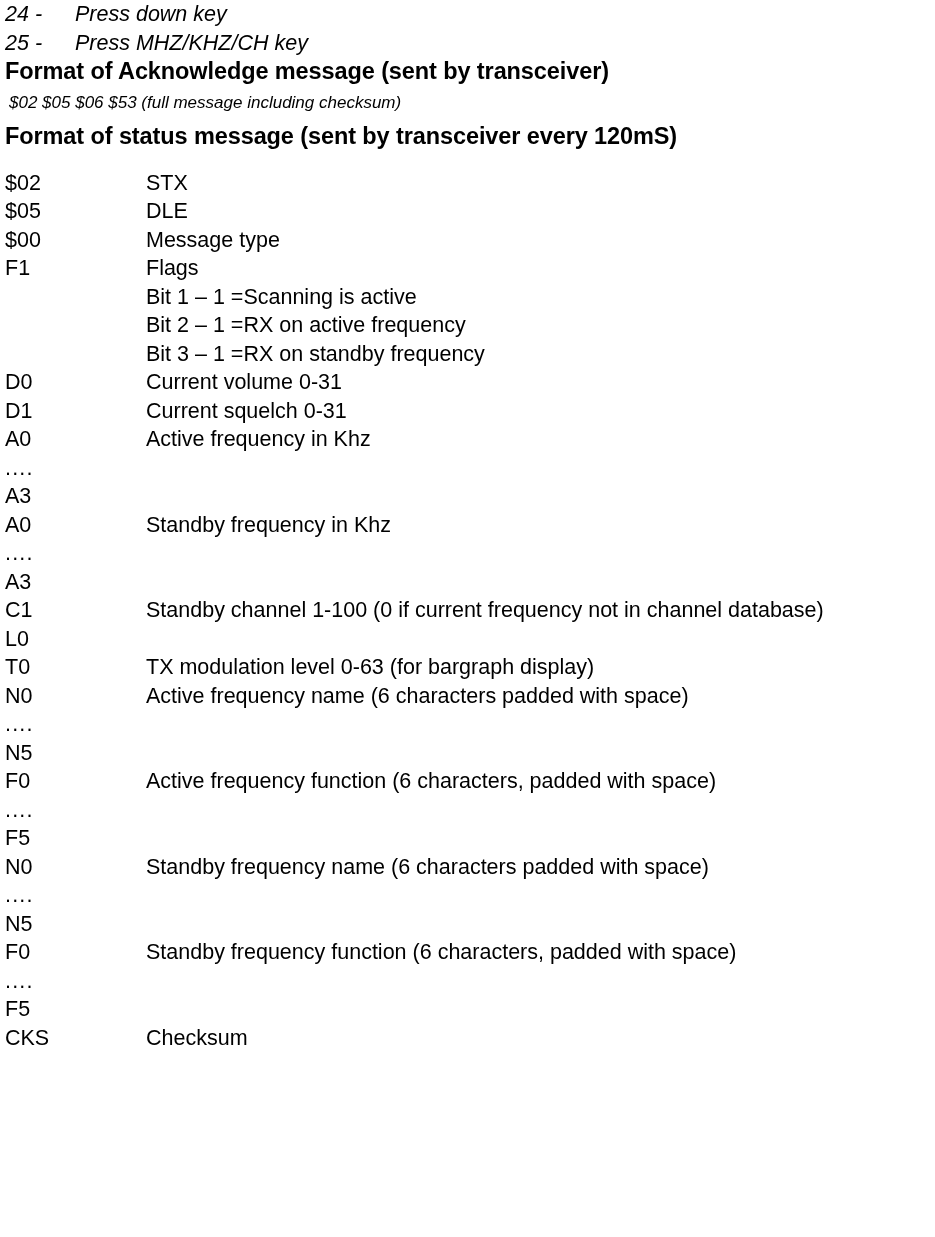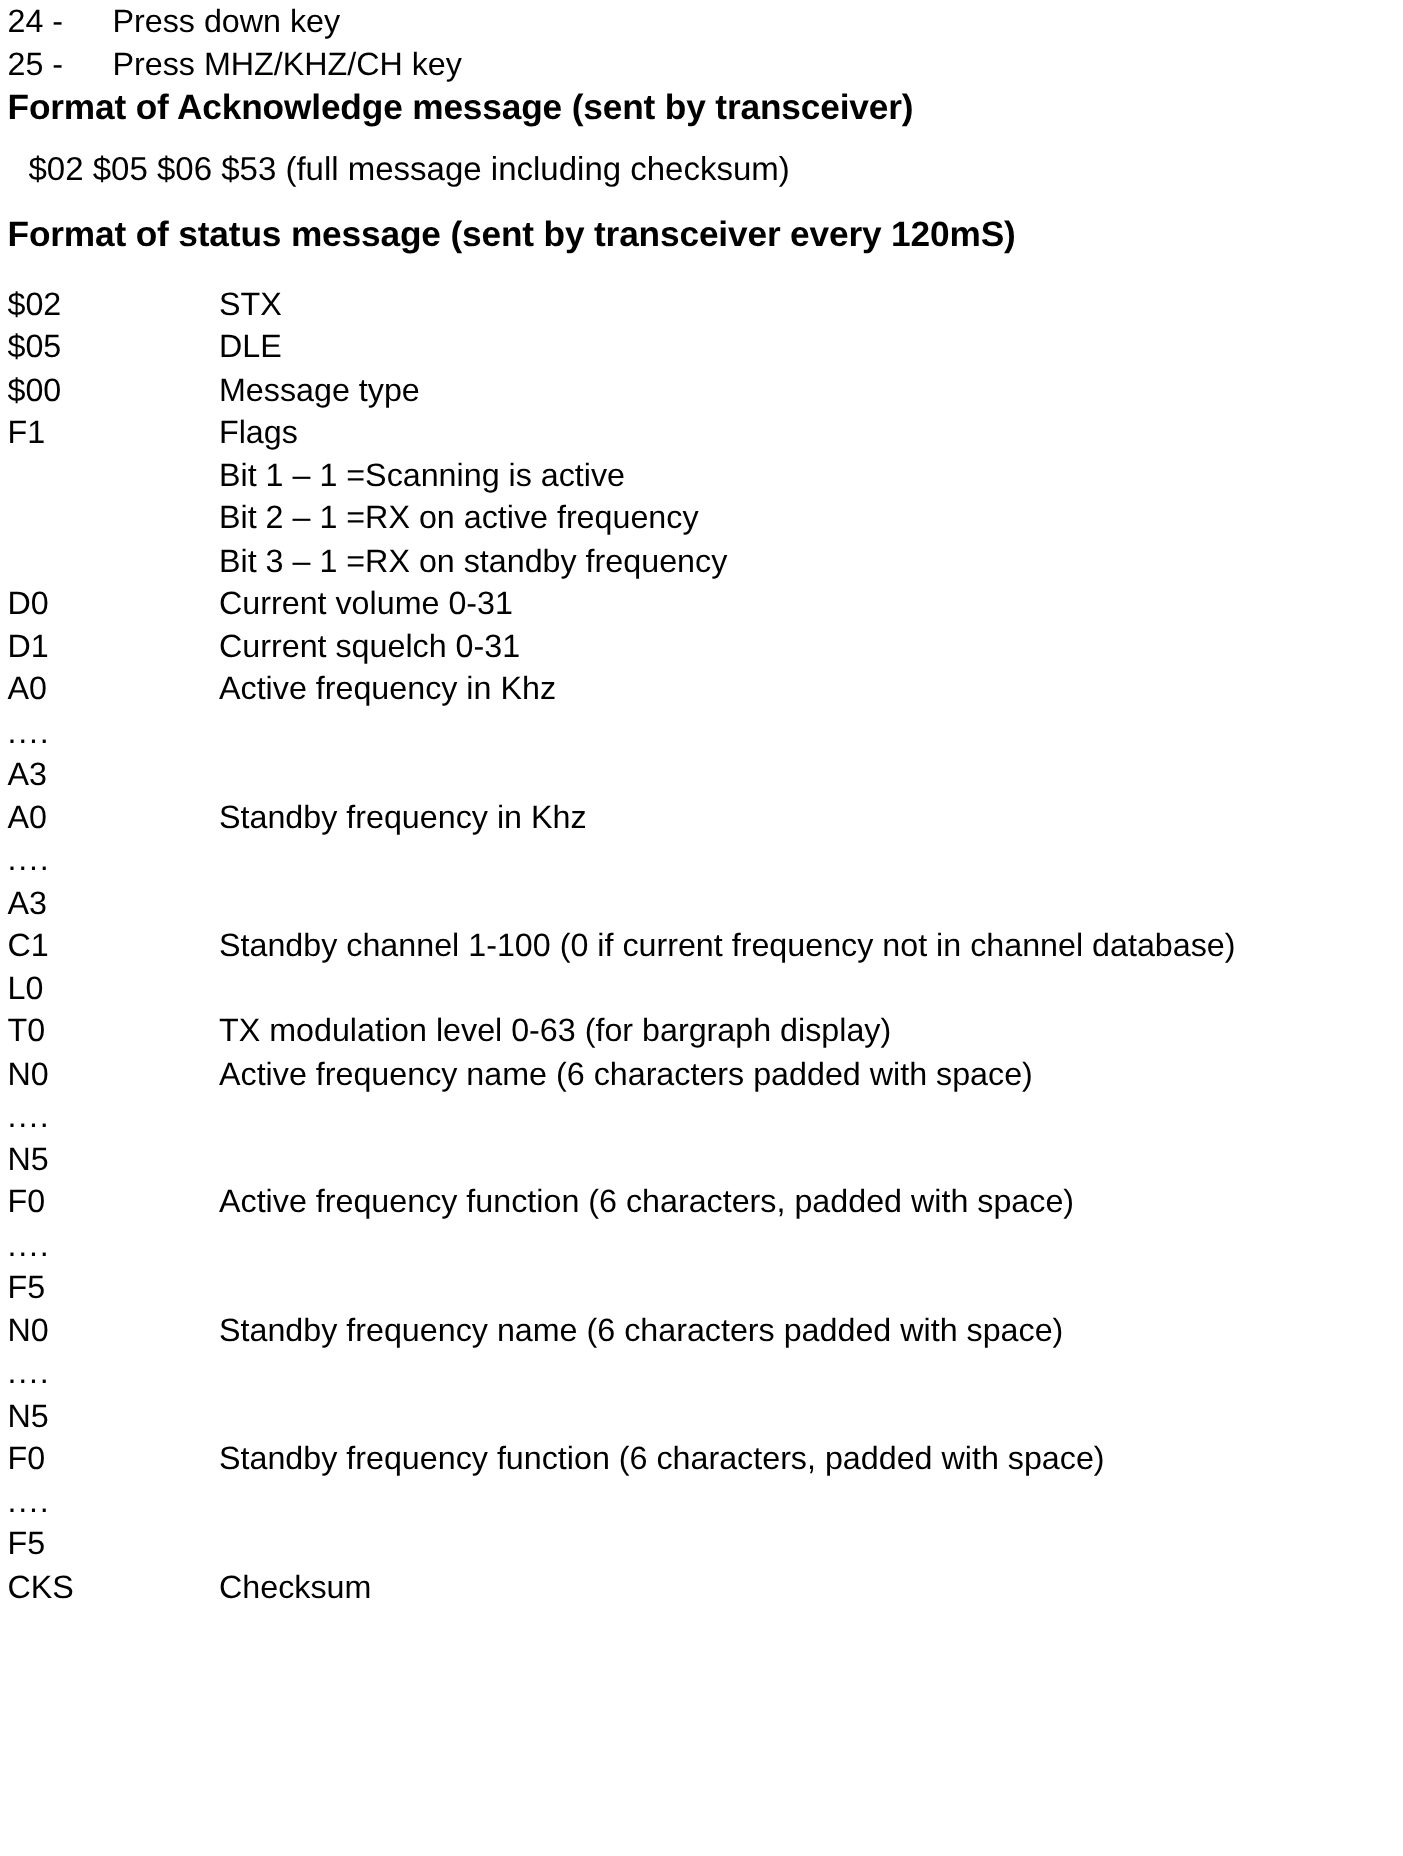--- a/index.html
+++ b/index.html
@@ -26,20 +26,21 @@
   .keylist {
     margin: 0;
     padding: 0 0 0 5px;
     list-style: none;
   }
   .keyline {
     font-size: 21.5px;
     line-height: 28.5px;
     white-space: nowrap;
     display: flex;
+    font-style: italic;
   }
   .keyline .num {
     display: inline-block;
     width: 70px;
     flex: 0 0 70px;
   }
   .keyline .kdesc {
     display: inline-block;
   }
 
@@ -51,25 +52,26 @@
     margin: 0;
     padding: 0 16px 0 5px;
     white-space: nowrap;
     letter-spacing: -0.1px;
   }
   .h-ack { margin-top: 44px; }
   .h-status { margin-top: 41px; }
 
   
   p.plain {
-    font-size: 22px;
+    font-size: 17px;
     line-height: 28.5px;
-    margin: 14px;
+    margin: 4px;
     padding: 0 0 0 5px;
     white-space: nowrap;
+    font-style: italic;
   }
   .ack-line { margin-top: 19px; }
 
   
   .fieldtable {
     margin-top: 19px;
     padding: 0 12px 0 5px;
   }
   .frow {
     display: flex;

